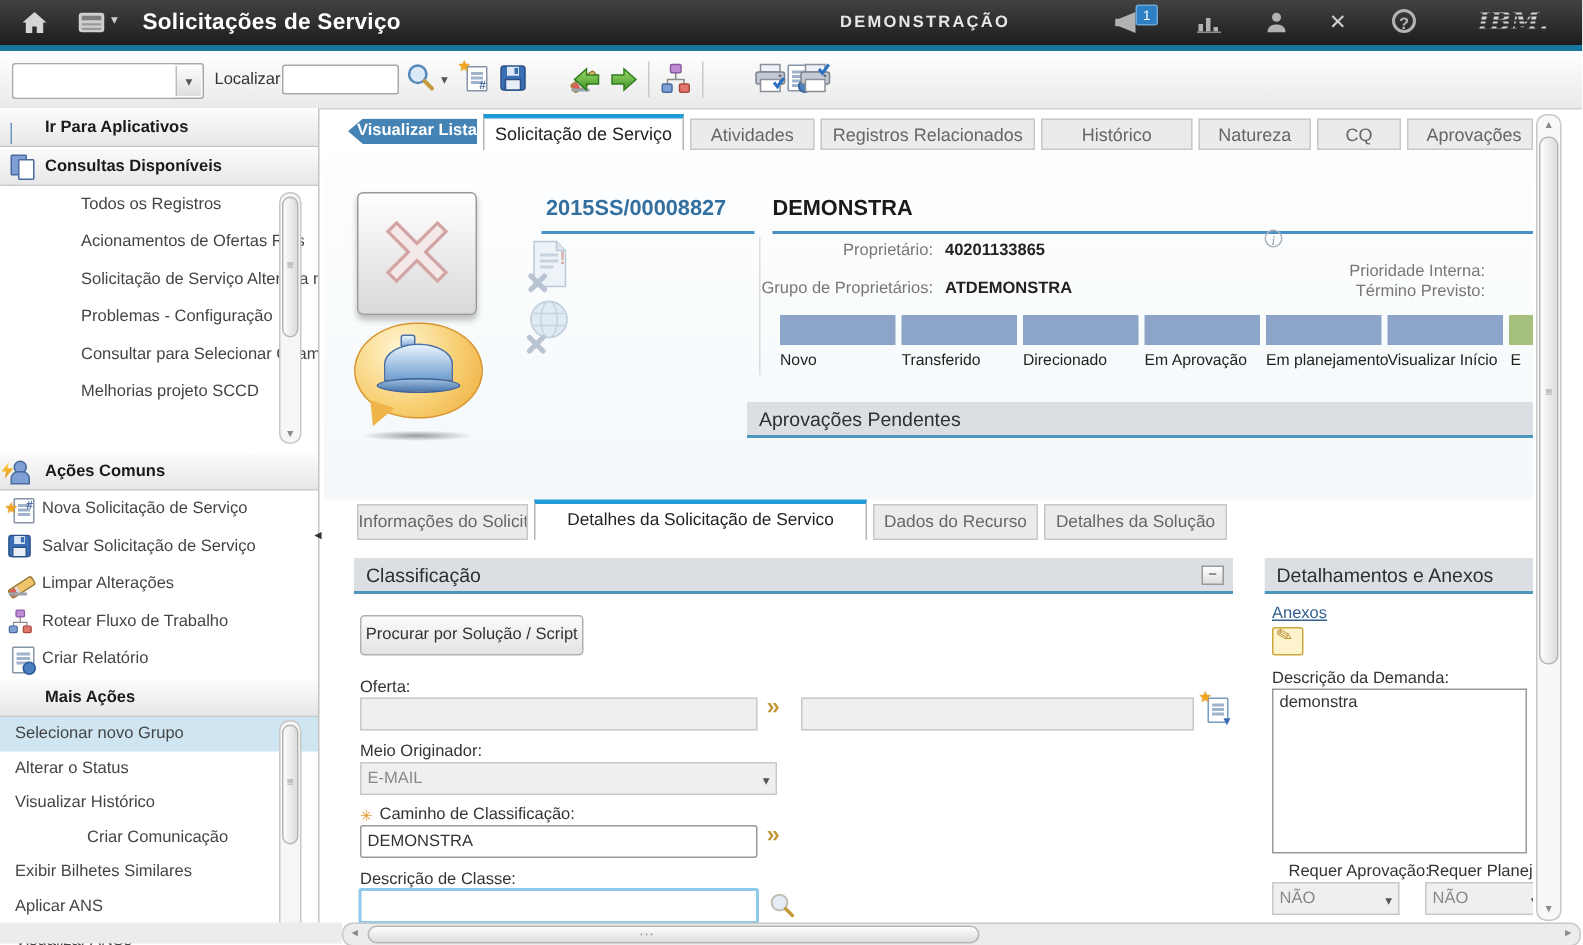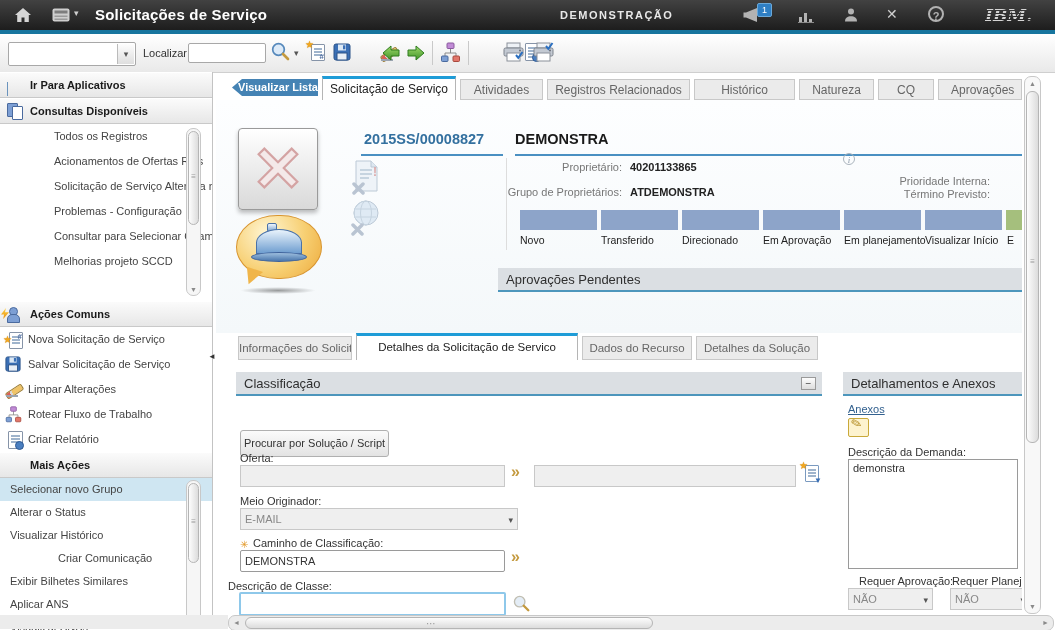--- a/index.html
+++ b/index.html
@@ -435,21 +435,21 @@
   <div class="tab off" style="left:238px;top:336px;width:114px;height:24px;line-height:23px;font-size:11.5px;">Informações do Solicitante</div>
   <div class="tab on" style="left:356px;top:333px;width:222px;height:27px;line-height:23px;font-size:11.5px;">Detalhes da Solicitação de Servico</div>
   <div class="tab off" style="left:582px;top:336px;width:110px;height:24px;line-height:23px;font-size:11.5px;">Dados do Recurso</div>
   <div class="tab off" style="left:696px;top:336px;width:122px;height:24px;line-height:23px;font-size:11.5px;">Detalhes da Solução</div>
 
   
   <div class="abs sechdr" style="left:236px;top:372px;width:586px;height:24px;">Classificação</div>
   <span class="abs" style="left:801px;top:377px;width:15px;height:13px;background:linear-gradient(#fdfdfd,#ddd);border:1px solid #9a9a9a;
         color:#444;font-size:10px;line-height:11px;text-align:center;box-sizing:border-box;">−</span>
 
-  <div class="abs btn" style="left:240px;top:410px;width:147px;height:25px;line-height:25px;margin-top:20px;">Procurar por Solução / Script</div>
+  <div class="abs btn" style="left:240px;top:410px;width:147px;height:25px;line-height:25px;">Procurar por Solução / Script</div>
 
   <span class="abs lbl" style="left:240px;top:452px;">Oferta:</span>
   <div class="fld ro" style="left:240px;top:465px;width:265px;"></div>
   <span class="abs chev" style="left:511px;top:463px;">»</span>
   <div class="fld ro" style="left:534px;top:465px;width:262px;"></div>
   <span class="abs icon16" style="left:801px;top:464px;">
     <span class="mini-doc" style="border-color:#7a9ac0;">
         <i style="top:3px;"></i>
         <i style="top:6px;"></i>
         <i style="top:9px;"></i>
@@ -462,21 +462,21 @@
   <div class="fld ro" style="left:240px;top:508px;width:278px;">
     <span>E-MAIL</span>
     <span class="caret">▾</span>
   </div>
 
   <span class="abs req" style="left:240px;top:539px;">✳</span>
   <span class="abs lbl" style="left:253px;top:537px;">Caminho de Classificação:</span>
   <input class="real txt abs" style="left: 240px; top: 550px; width: 265px; height: 22px; border-color: rgb(154, 154, 154);" value="DEMONSTRA">
   <span class="abs chev" style="left:511px;top:548px;">»</span>
 
-  <span class="abs lbl" style="left:228px;top:580px;text-align:center;">Descrição de Classe:</span>
+  <span class="abs lbl" style="left:240px;top:580px;text-align:center;">Descrição de Classe:</span>
   <input class="real txt abs" style="left: 239px; top: 592px; width: 267px; height: 24px; border: 2px solid rgb(142, 200, 234);" value="">
   <span class="abs" style="left:512px;top:594px;">
     <svg width="19" height="19" viewBox="0 0 21 21">
         <circle cx="8.5" cy="8.5" r="5.8" fill="#e4edf6" stroke="#c0beb2" stroke-width="1.5"></circle>
         <line x1="13" y1="13" x2="18" y2="18" stroke="#c49a3f" stroke-width="2.6" stroke-linecap="round"></line>
       </svg>
   </span>
 
   
   <div class="abs" style="left:843px;top:372px;width:179px;height:246px;overflow:hidden;">

